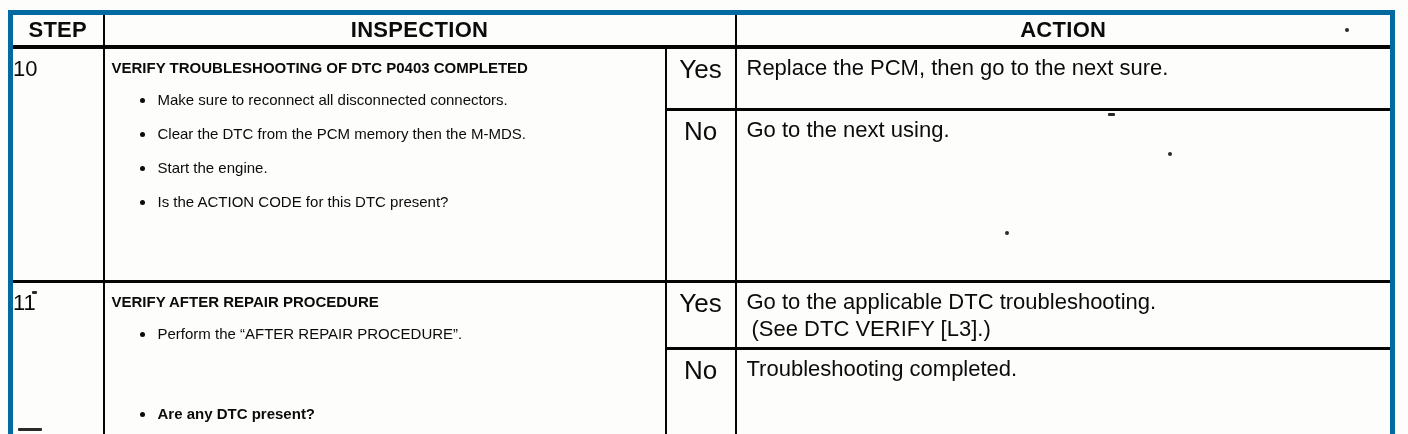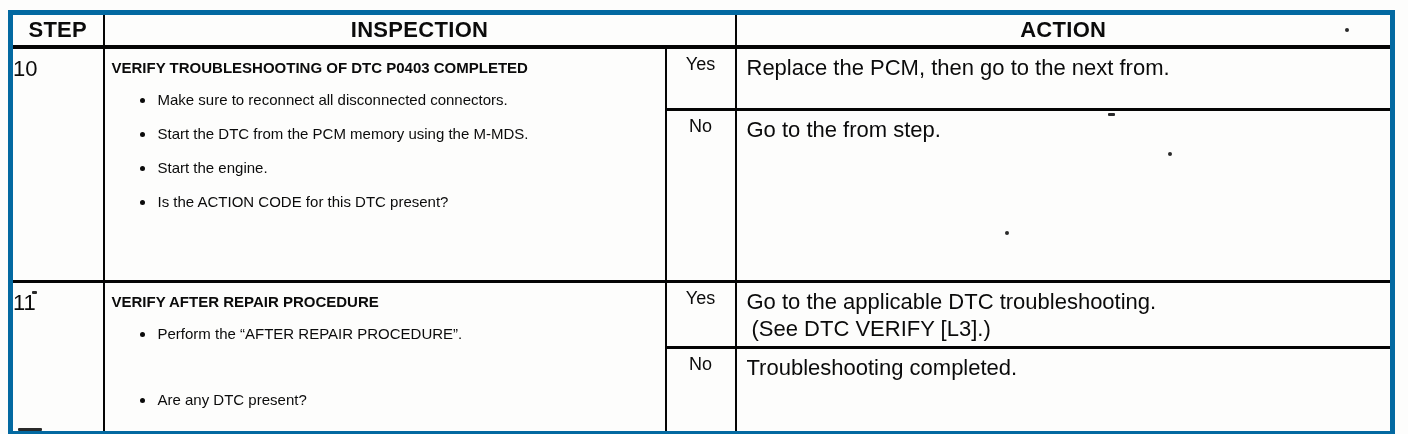--- a/index.html
+++ b/index.html
@@ -64,26 +64,26 @@
   }
   ul.bullets {
     margin: 0;
     padding: 0 0 0 44px;
     list-style: disc outside;
   }
   ul.bullets li {
     line-height: 34px;
     padding-left: 2px;
   }
-  ul.bullets li.spaced { margin-top: 32px; }
+  ul.bullets li.spaced { margin-top: 46px; font-weight: bold; }
 
   td.yn {
     text-align: center;
     padding-top: 5px;
-    font-size: 18px;
+    font-size: 26px;
   }
   td.action {
     padding: 5px 8px 4px 10px;
     font-size: 22px;
     line-height: 27px;
   }
   .action-line2 { padding-left: 5px; }
 
   
   .speck {
@@ -113,34 +113,34 @@
       </tr>
     </thead>
     <tbody>
 
       <tr class="r10a">
         <td class="step" rowspan="2">10</td>
         <td class="insp" rowspan="2">
           <div class="insp-title">VERIFY TROUBLESHOOTING OF DTC P0403 COMPLETED</div>
           <ul class="bullets">
             <li>Make sure to reconnect all disconnected connectors.</li>
-            <li>Start the DTC from the PCM memory using the M-MDS.</li>
+            <li>Clear the DTC from the PCM memory then the M-MDS.</li>
             <li>Start the engine.</li>
             <li>Is the ACTION CODE for this DTC present?</li>
           </ul>
         </td>
         <td class="yn">Yes</td>
         <td class="action">
-          <div>Replace the PCM, then go to the next from.</div>
+          <div>Replace the PCM, then go to the next sure.</div>
         </td>
       </tr>
       <tr class="r10b">
         <td class="yn">No</td>
         <td class="action">
-          <div>Go to the from step.</div>
+          <div>Go to the next using.</div>
         </td>
       </tr>
 
       <tr class="r11a">
         <td class="step" rowspan="2">11</td>
         <td class="insp" rowspan="2">
           <div class="insp-title">VERIFY AFTER REPAIR PROCEDURE</div>
           <ul class="bullets">
             <li>Perform the “AFTER REPAIR PROCEDURE”.</li>
             <li class="spaced">Are any DTC present?</li>

